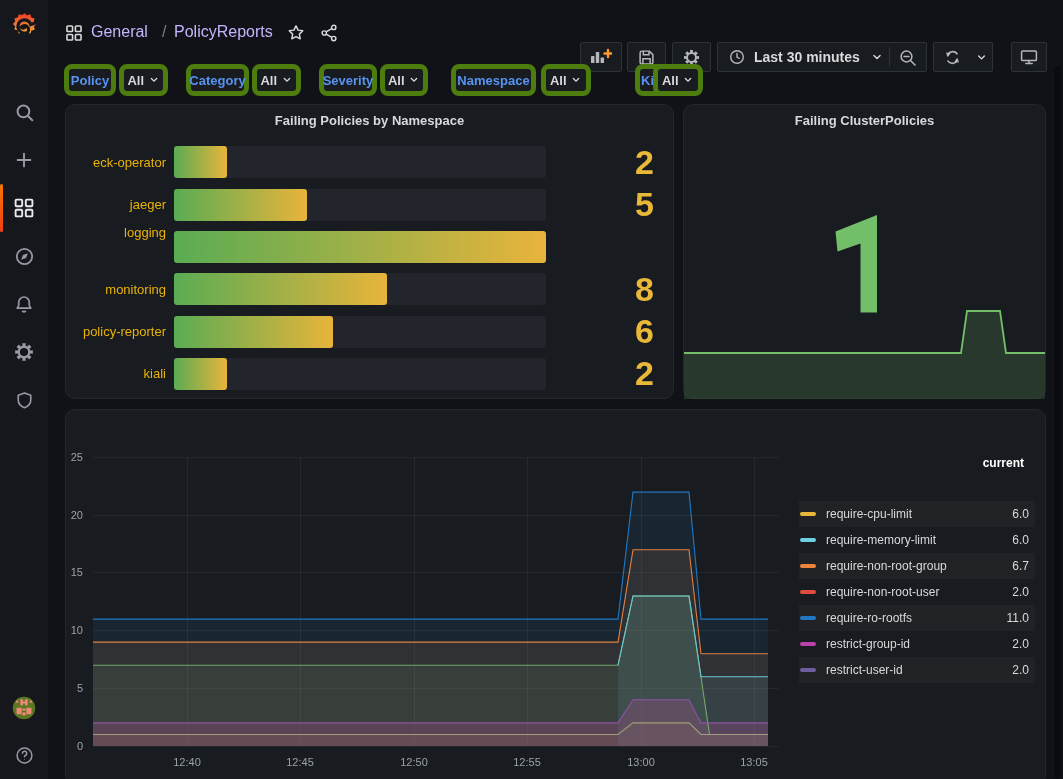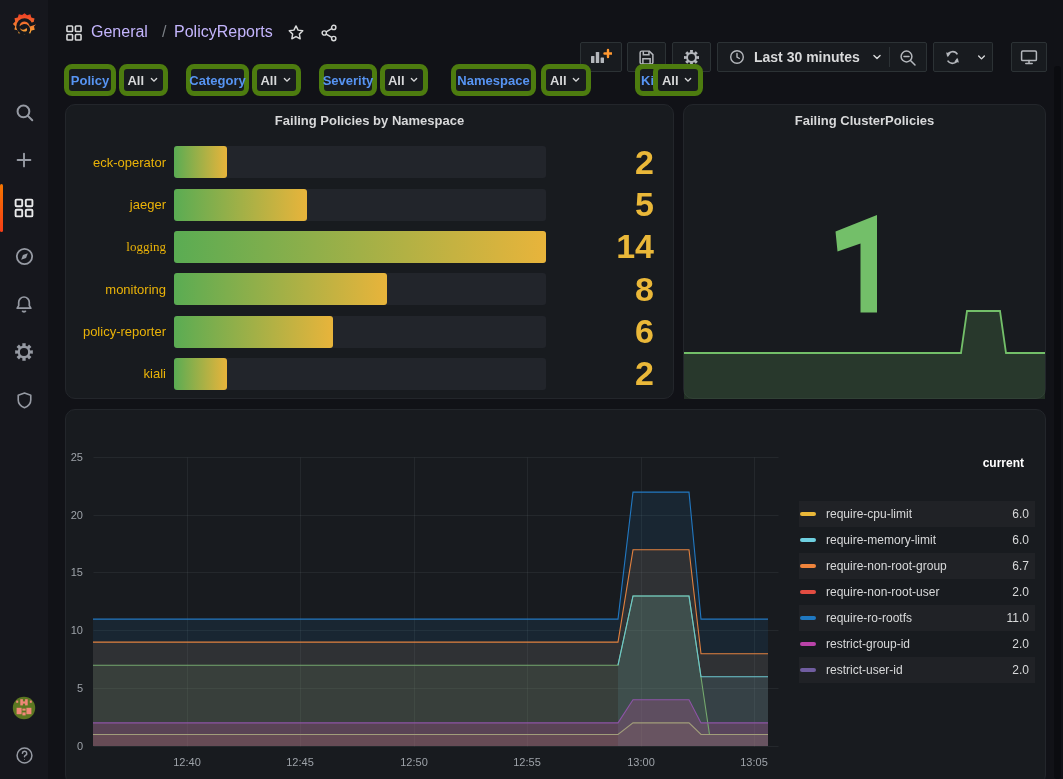--- a/index.html
+++ b/index.html
@@ -214,39 +214,38 @@
       </svg></div>
   <div class="fbtn flabel" style="left:635px; width:41px;">Kind</div>
   <div class="fbtn fall" style="left:653px; width:50px;">All&nbsp;<svg width="12" height="12" viewBox="0 0 16 16" fill="none" stroke="#d8d9da" stroke-width="1.8">
         <path d="M4.5 6 8 9.5 11.5 6" stroke-linecap="round"></path>
       </svg></div>
 
   <div class="panel" id="p1" style="left:65px; top:104px; width:609px; height:295px;">
     <div class="ptitle" style="top:8px;">Failing Policies by Namespace</div>
     <div class="bglabel" style="top:50px;">eck-operator</div>
     <div class="bglabel" style="top:92px;">jaeger</div>
-    <div class="bglabel" style="top:134px;font-family:Liberation Serif, serif;">logging</div>
+    <div class="bglabel" style="top:120px;">logging</div>
     <div class="bglabel" style="top:177px;">monitoring</div>
     <div class="bglabel" style="top:219px;">policy-reporter</div>
     <div class="bglabel" style="top:261px;">kiali</div>
     <div class="bgtrack" style="top:41px;"></div>
       <div class="bgbar" style="left:108px; top:41px; width:53px;"></div>
     <div class="bgtrack" style="top:84px;"></div>
       <div class="bgbar" style="left:108px; top:84px; width:133px;"></div>
     <div class="bgtrack" style="top:126px;"></div>
       <div class="bgbar" style="left:108px; top:126px; width:372px;"></div>
     <div class="bgtrack" style="top:168px;"></div>
       <div class="bgbar" style="left:108px; top:168px; width:213px;"></div>
     <div class="bgtrack" style="top:211px;"></div>
       <div class="bgbar" style="left:108px; top:211px; width:159px;"></div>
     <div class="bgtrack" style="top:253px;"></div>
       <div class="bgbar" style="left:108px; top:253px; width:53px;"></div>
     <div class="bgval" style="top:38px;  right:19px;">2</div>
     <div class="bgval" style="top:80px;  right:19px;">5</div>
-    <div class="bgval" style="top:122px; right:19px;">14</div>
     <div class="bgval" style="top:165px; right:19px;">8</div>
     <div class="bgval" style="top:207px; right:19px;">6</div>
     <div class="bgval" style="top:249px; right:19px;">2</div>
   </div>
 
   <div class="panel" id="p2" style="left:683px; top:104px; width:363px; height:295px;">
     <div class="ptitle" style="top:8px;">Failing ClusterPolicies</div>
     <svg class="abs" style="left:0px; top:0px;" width="361" height="293" viewBox="0 0 361 293">
         <path d="M151.5 126.5 L193 110 L193 207.5 L176.5 207.5 L176.5 138.5 L153.5 146.5 Z" fill="#73bf69"></path>
       </svg>

